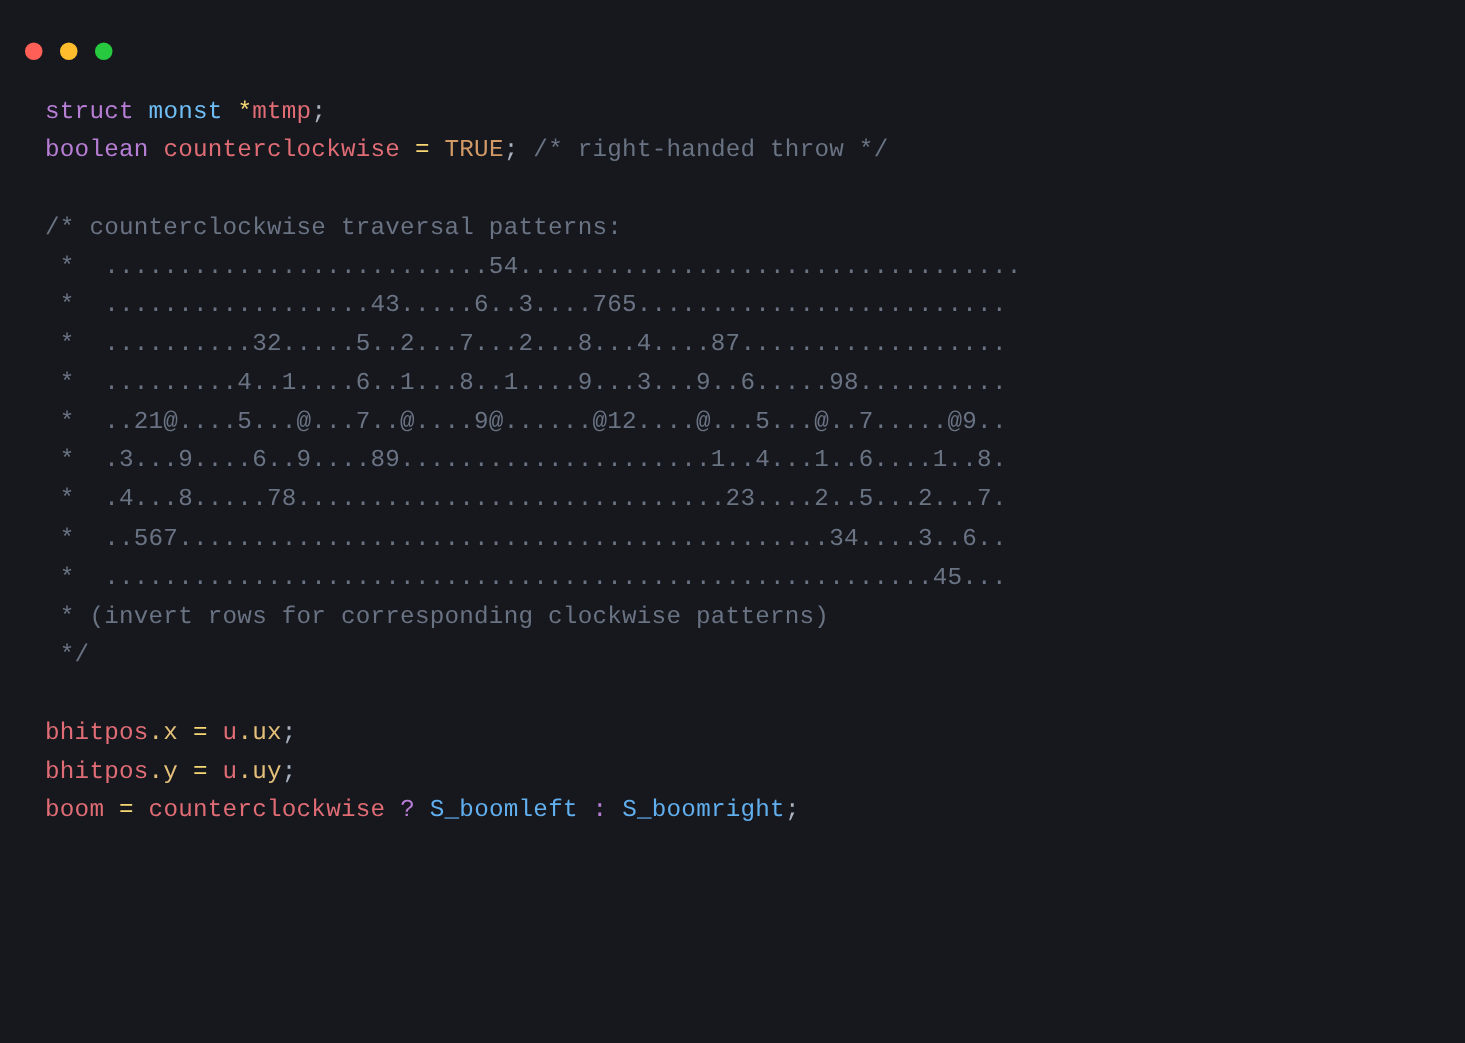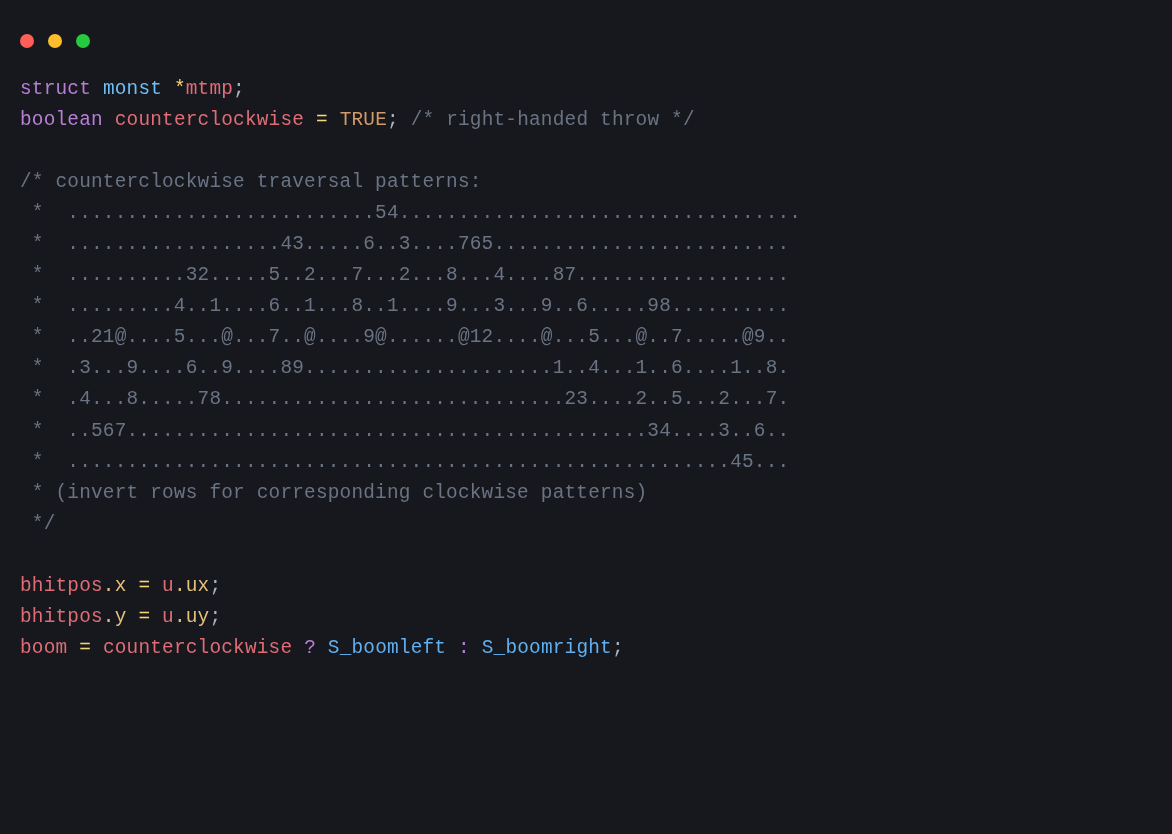--- a/index.html
+++ b/index.html
@@ -32,21 +32,21 @@
   .traffic {
     width: 14px;
     height: 14px;
     border-radius: 50%;
     display: inline-block;
   }
   .red    { background: #ff5f56; }
   .yellow { background: #ffbd2e; margin-left: 6px; }
   .green  { background: #27c93f; margin-left: 6px; }
   .code {
-    padding: 6px 26px 26px 20px;
+    padding: 6px 26px 26px 36px;
     white-space: pre;
     tab-size: 8;
   }
   .c-kw      { color: #b87ed6; } 
   .c-type    { color: #6fbef5; } 
   .c-op      { color: #f7d774; } 
   .c-id      { color: #e06c75; } 
   .c-prop    { color: #e5c07b; } 
   .c-const   { color: #d19a66; } 
   .c-func    { color: #61afef; } 

